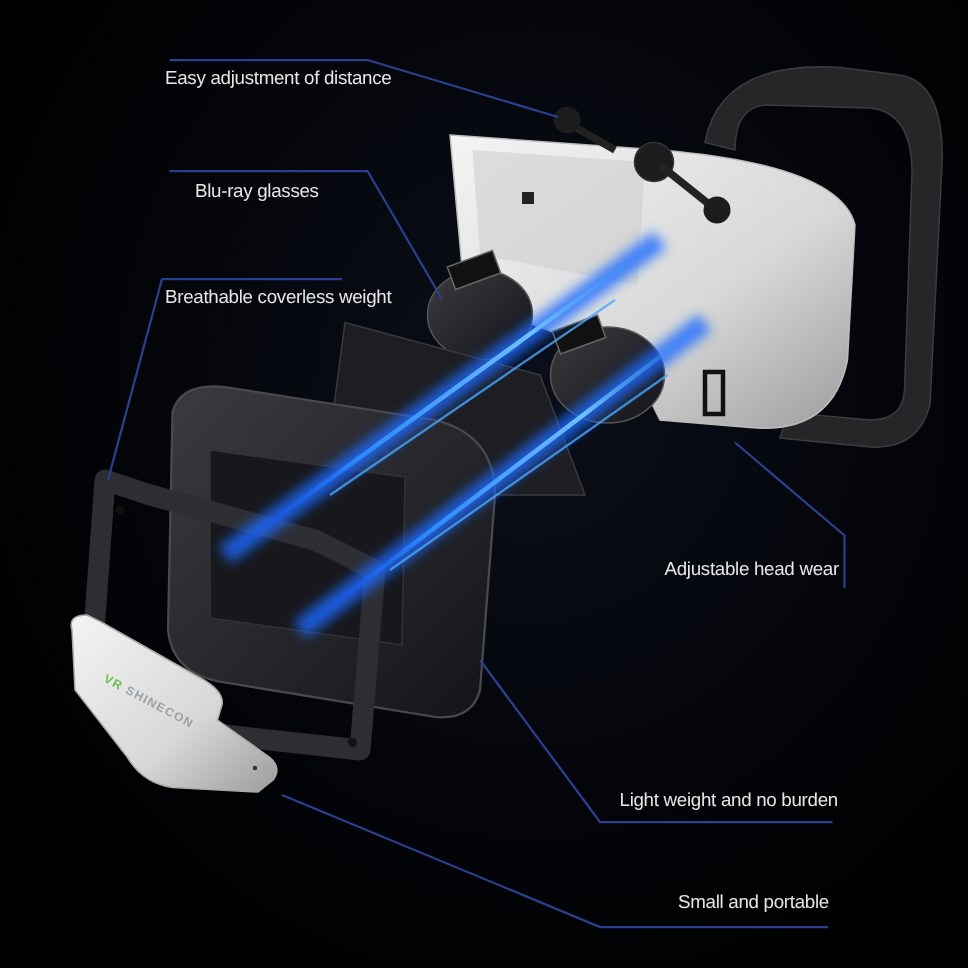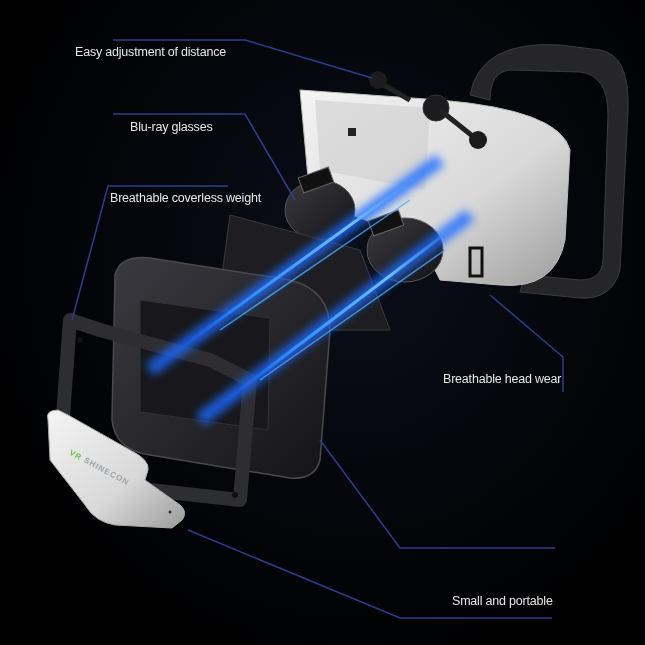--- a/index.html
+++ b/index.html
@@ -102,19 +102,20 @@
       <polyline points="320,440 400,548 555,548"></polyline>
       <polyline points="188,530 400,618 552,618"></polyline>
     </g>
   </svg>
 
   <div class="brand" style="left:72px; top:448px; transform:rotate(28deg);">
     <span class="vr">VR</span>
     <span>SHINECON</span>
   </div>
 
-  <div class="label" style="left:75px; top:45px;">Easy adjustment of distance</div>
+  <div class="label" style="left:110px; top:45px;">Easy adjustment of distance</div>
   <div class="label" style="left:130px; top:120px;">Blu-ray glasses</div>
   <div class="label" style="left:110px; top:191px;">Breathable coverless weight</div>
-  <div class="label" style="left:443px; top:372px;">Breathable head wear</div>
+  <div class="label" style="left:443px; top:372px;">Adjustable head wear</div>
+  <div class="label" style="left:413px; top:526px;">Light weight and no burden</div>
   <div class="label" style="left:420px; top:594px;margin-left:32px;">Small and portable</div>
 
 </div>
 
 </body></html>

